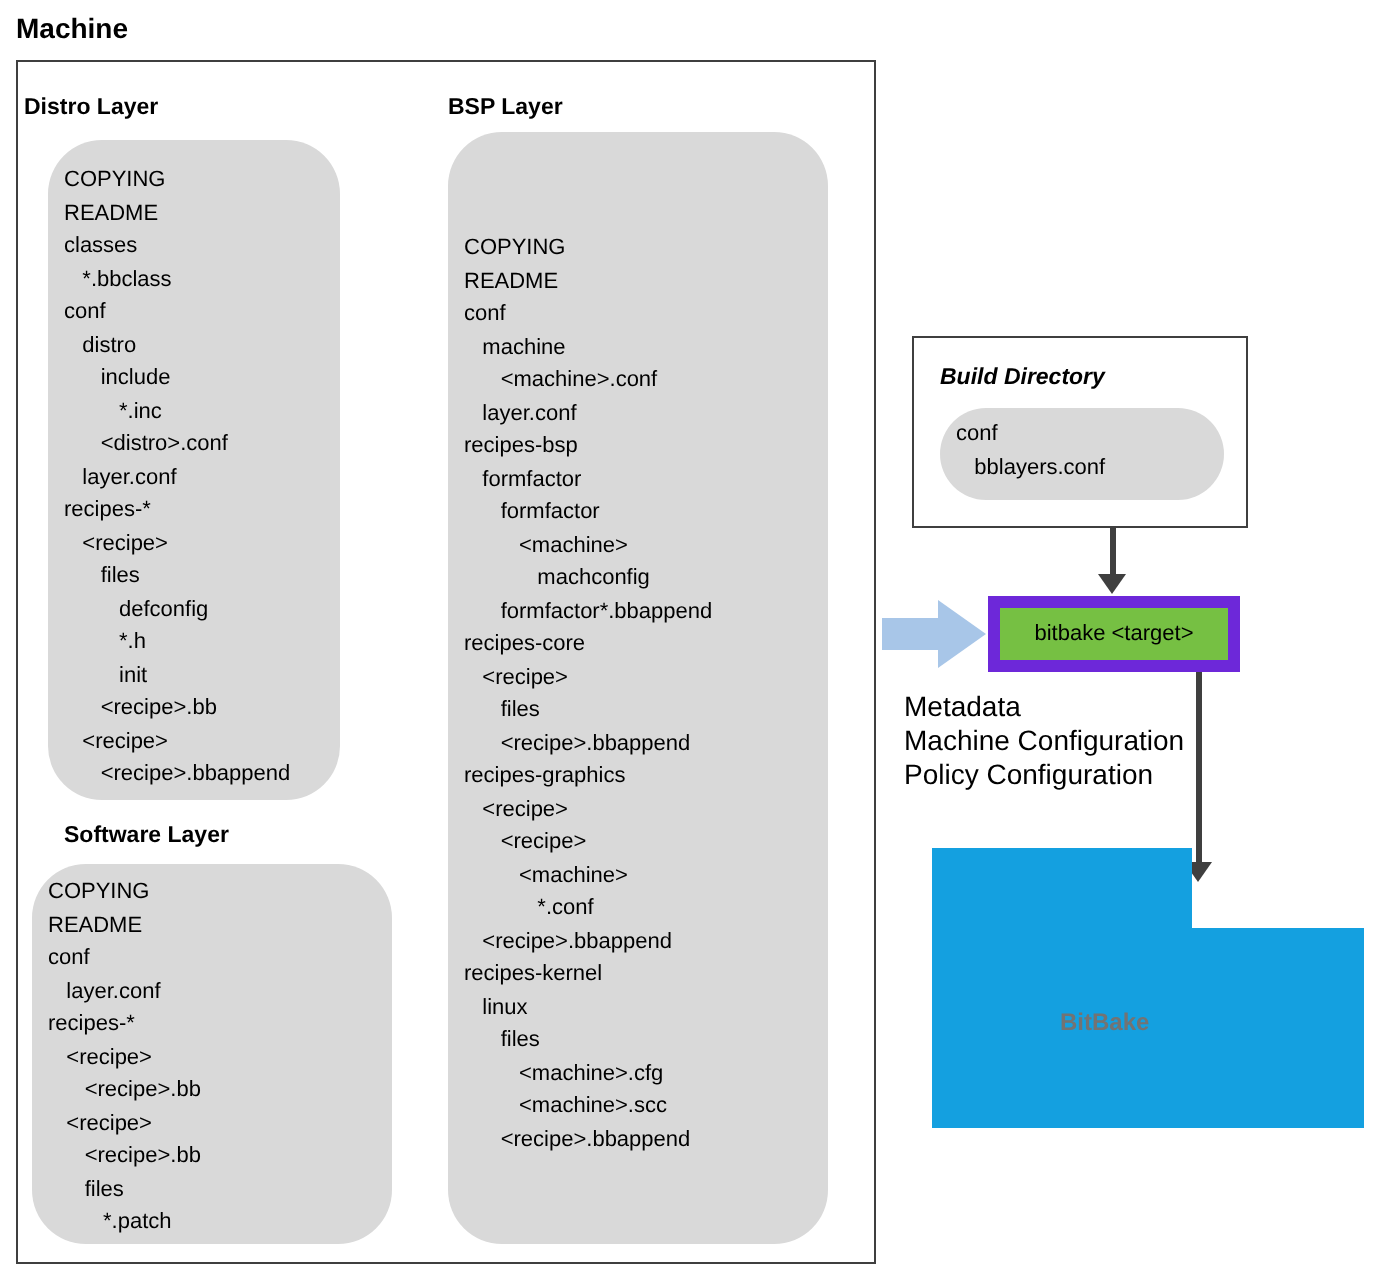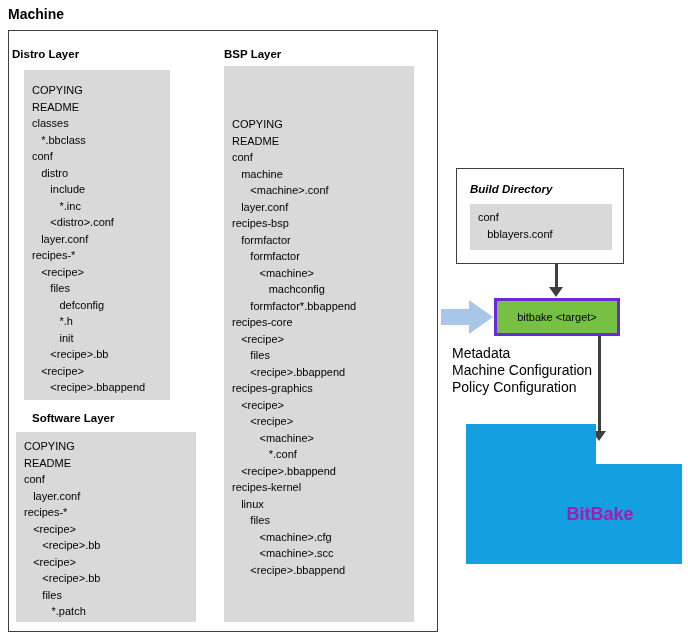--- a/index.html
+++ b/index.html
@@ -38,20 +38,21 @@
     font-weight: bold;
   }
   .tree {
     position: absolute;
     background: #d9d9d9;
     font-size: 11px;
     line-height: 16.5px;
     box-sizing: border-box;
     padding: 8px 6px 8px 8px;
     white-space: pre;
+    border-radius: 27px;
   }
   
   #distro-label { left: 12px; top: 48px; }
   #distro-tree  { left: 24px; top: 70px; width: 146px; height: 330px; padding-top: 12px;}
   
   #software-label { left: 32px; top: 412px; }
   #software-tree  { left: 16px; top: 432px; width: 180px; height: 190px; padding-top: 6px;}
   
   #bsp-label { left: 224px; top: 48px; text-align: right; }
   #bsp-tree  { left: 224px; top: 66px; width: 190px; height: 556px; padding-top: 50px;}
@@ -78,21 +79,21 @@
     height: 46px;
     padding: 5px 6px 5px 8px;
   }
   .bitbake-target {
     position: absolute;
     left: 494px;
     top: 298px;
     width: 126px;
     height: 38px;
     background: #76c043;
-    border: 3px solid #6d28d9;
+    border: 6px solid #6d28d9;
     box-sizing: border-box;
     display: flex;
     align-items: center;
     justify-content: center;
     font-size: 11px;
   }
   .meta-text {
     position: absolute;
     left: 452px;
     top: 345px;
@@ -114,24 +115,24 @@
     top: 464px;
     width: 216px;
     height: 100px;
     background: #14a0e0;
   }
   .bitbake-label {
     position: absolute;
     left: 530px;
     top: 504px;
     width: 140px;
-    text-align: center;
-    font-size: 18px;
+    text-align: left;
+    font-size: 12px;
     font-weight: bold;
-    color: #a21caf;
+    color: #737373;
   }
   
   .arrow-v {
     position: absolute;
     background: #3f3f3f;
     width: 3px;
   }
   .arrow-v-head {
     position: absolute;
     width: 0; height: 0;

